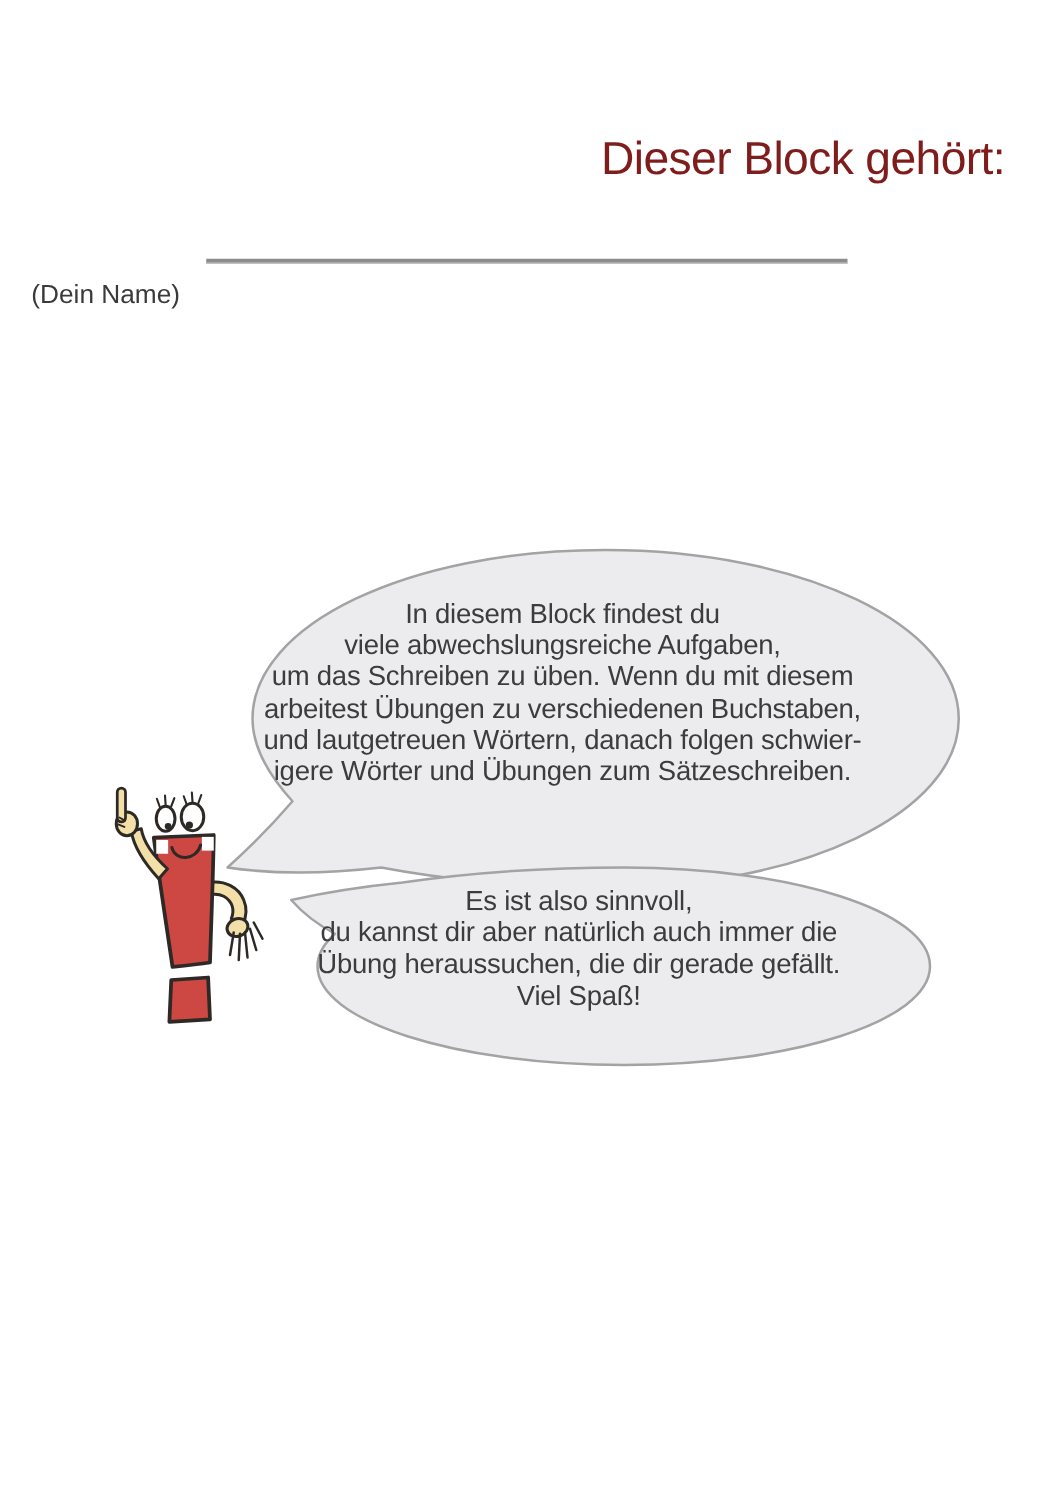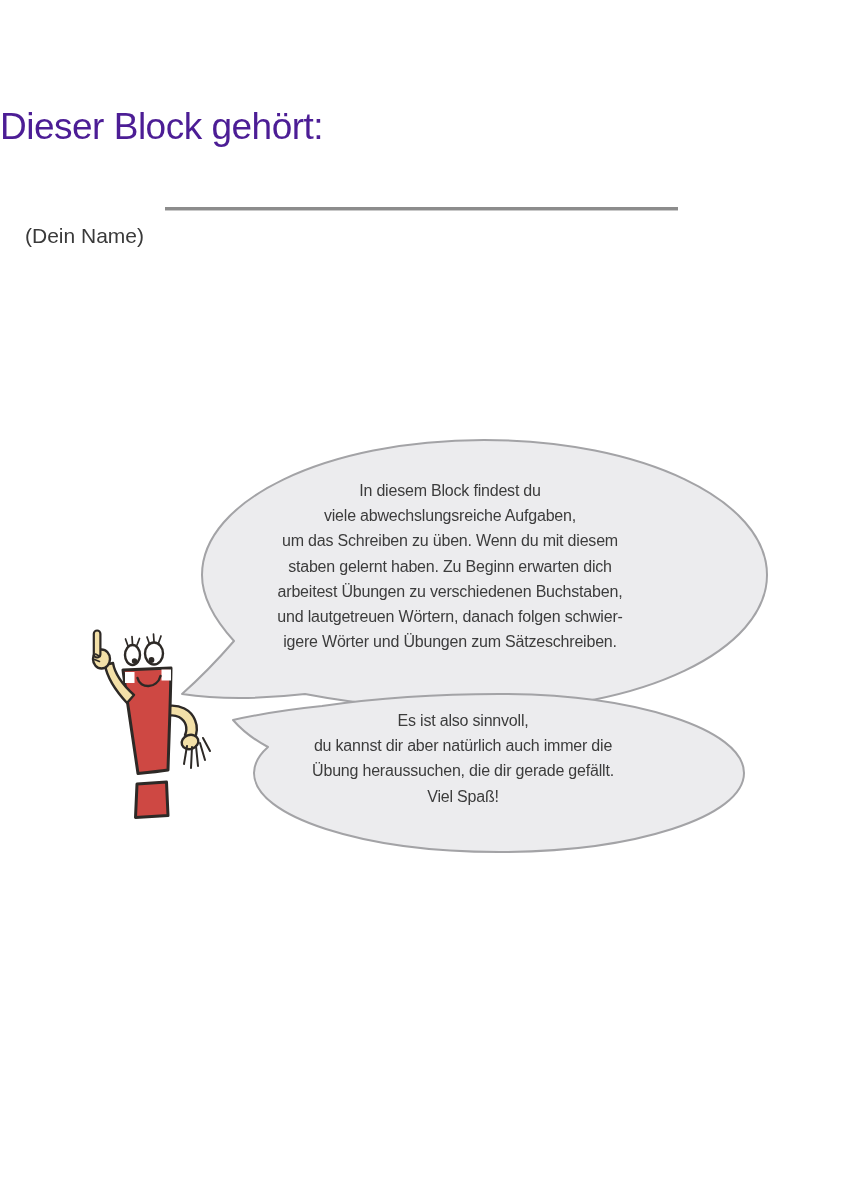--- a/index.html
+++ b/index.html
@@ -10,24 +10,24 @@
     background: #ffffff;
     overflow: hidden;
     font-family: "Liberation Sans", sans-serif;
     color: #3b3b3b;
   }
   .page-title {
     position: absolute;
     top: 106px;
     left: 0;
     width: 804px;
-    text-align: left;
+    text-align: right;
     font-size: 37px;
     letter-spacing: -0.5px;
-    color: #4c1d95;
+    color: #7f1d1d;
   }
   .name-rule {
     position: absolute;
     left: 165px;
     top: 207px;
     width: 513px;
     height: 3px;
     background: #8c8c8c;
     border-bottom: 1px solid #c9c9c9;
   }
@@ -43,21 +43,21 @@
   }
   .bubble-layer {
     position: absolute;
     left: 0; top: 0;
     width: 846px; height: 1200px;
     pointer-events: none;
   }
   .bubble-text {
     position: absolute;
     text-align: center;
-    font-size: 16px;
+    font-size: 22px;
     line-height: 25.2px;
     letter-spacing: -0.2px;
     color: #3c3c3c;
   }
   .bubble-text-1 { left: 190px; top: 478px; width: 520px; }
   .bubble-text-2 { left: 213px; top: 708px; width: 500px; }
   .mascot {
     position: absolute;
     left: 80px;
     top: 620px;
@@ -139,21 +139,20 @@
              C 254 764, 259 755, 268 747
              Q 247 736, 233 720
              Q 273 711, 322 706
              C 377 698, 437 694, 499 694 Z" stroke-width="2" stroke-linejoin="round" fill="#ececee" stroke="#a3a3a6"></path>
   </svg>
 
   <div class="bubble-text bubble-text-1">
     <div>In diesem Block findest du</div>
     <div>viele abwechslungsreiche Aufgaben,</div>
     <div>um das Schreiben zu üben. Wenn du mit diesem</div>
-    <div>staben gelernt haben. Zu Beginn erwarten dich</div>
     <div>arbeitest Übungen zu verschiedenen Buchstaben,</div>
     <div>und lautgetreuen Wörtern, danach folgen schwier-</div>
     <div>igere Wörter und Übungen zum Sätzeschreiben.</div>
   </div>
 
   <div class="bubble-text bubble-text-2">
     <div>Es ist also sinnvoll,</div>
     <div>du kannst dir aber natürlich auch immer die</div>
     <div>Übung heraussuchen, die dir gerade gefällt.</div>
     <div>Viel Spaß!</div>

